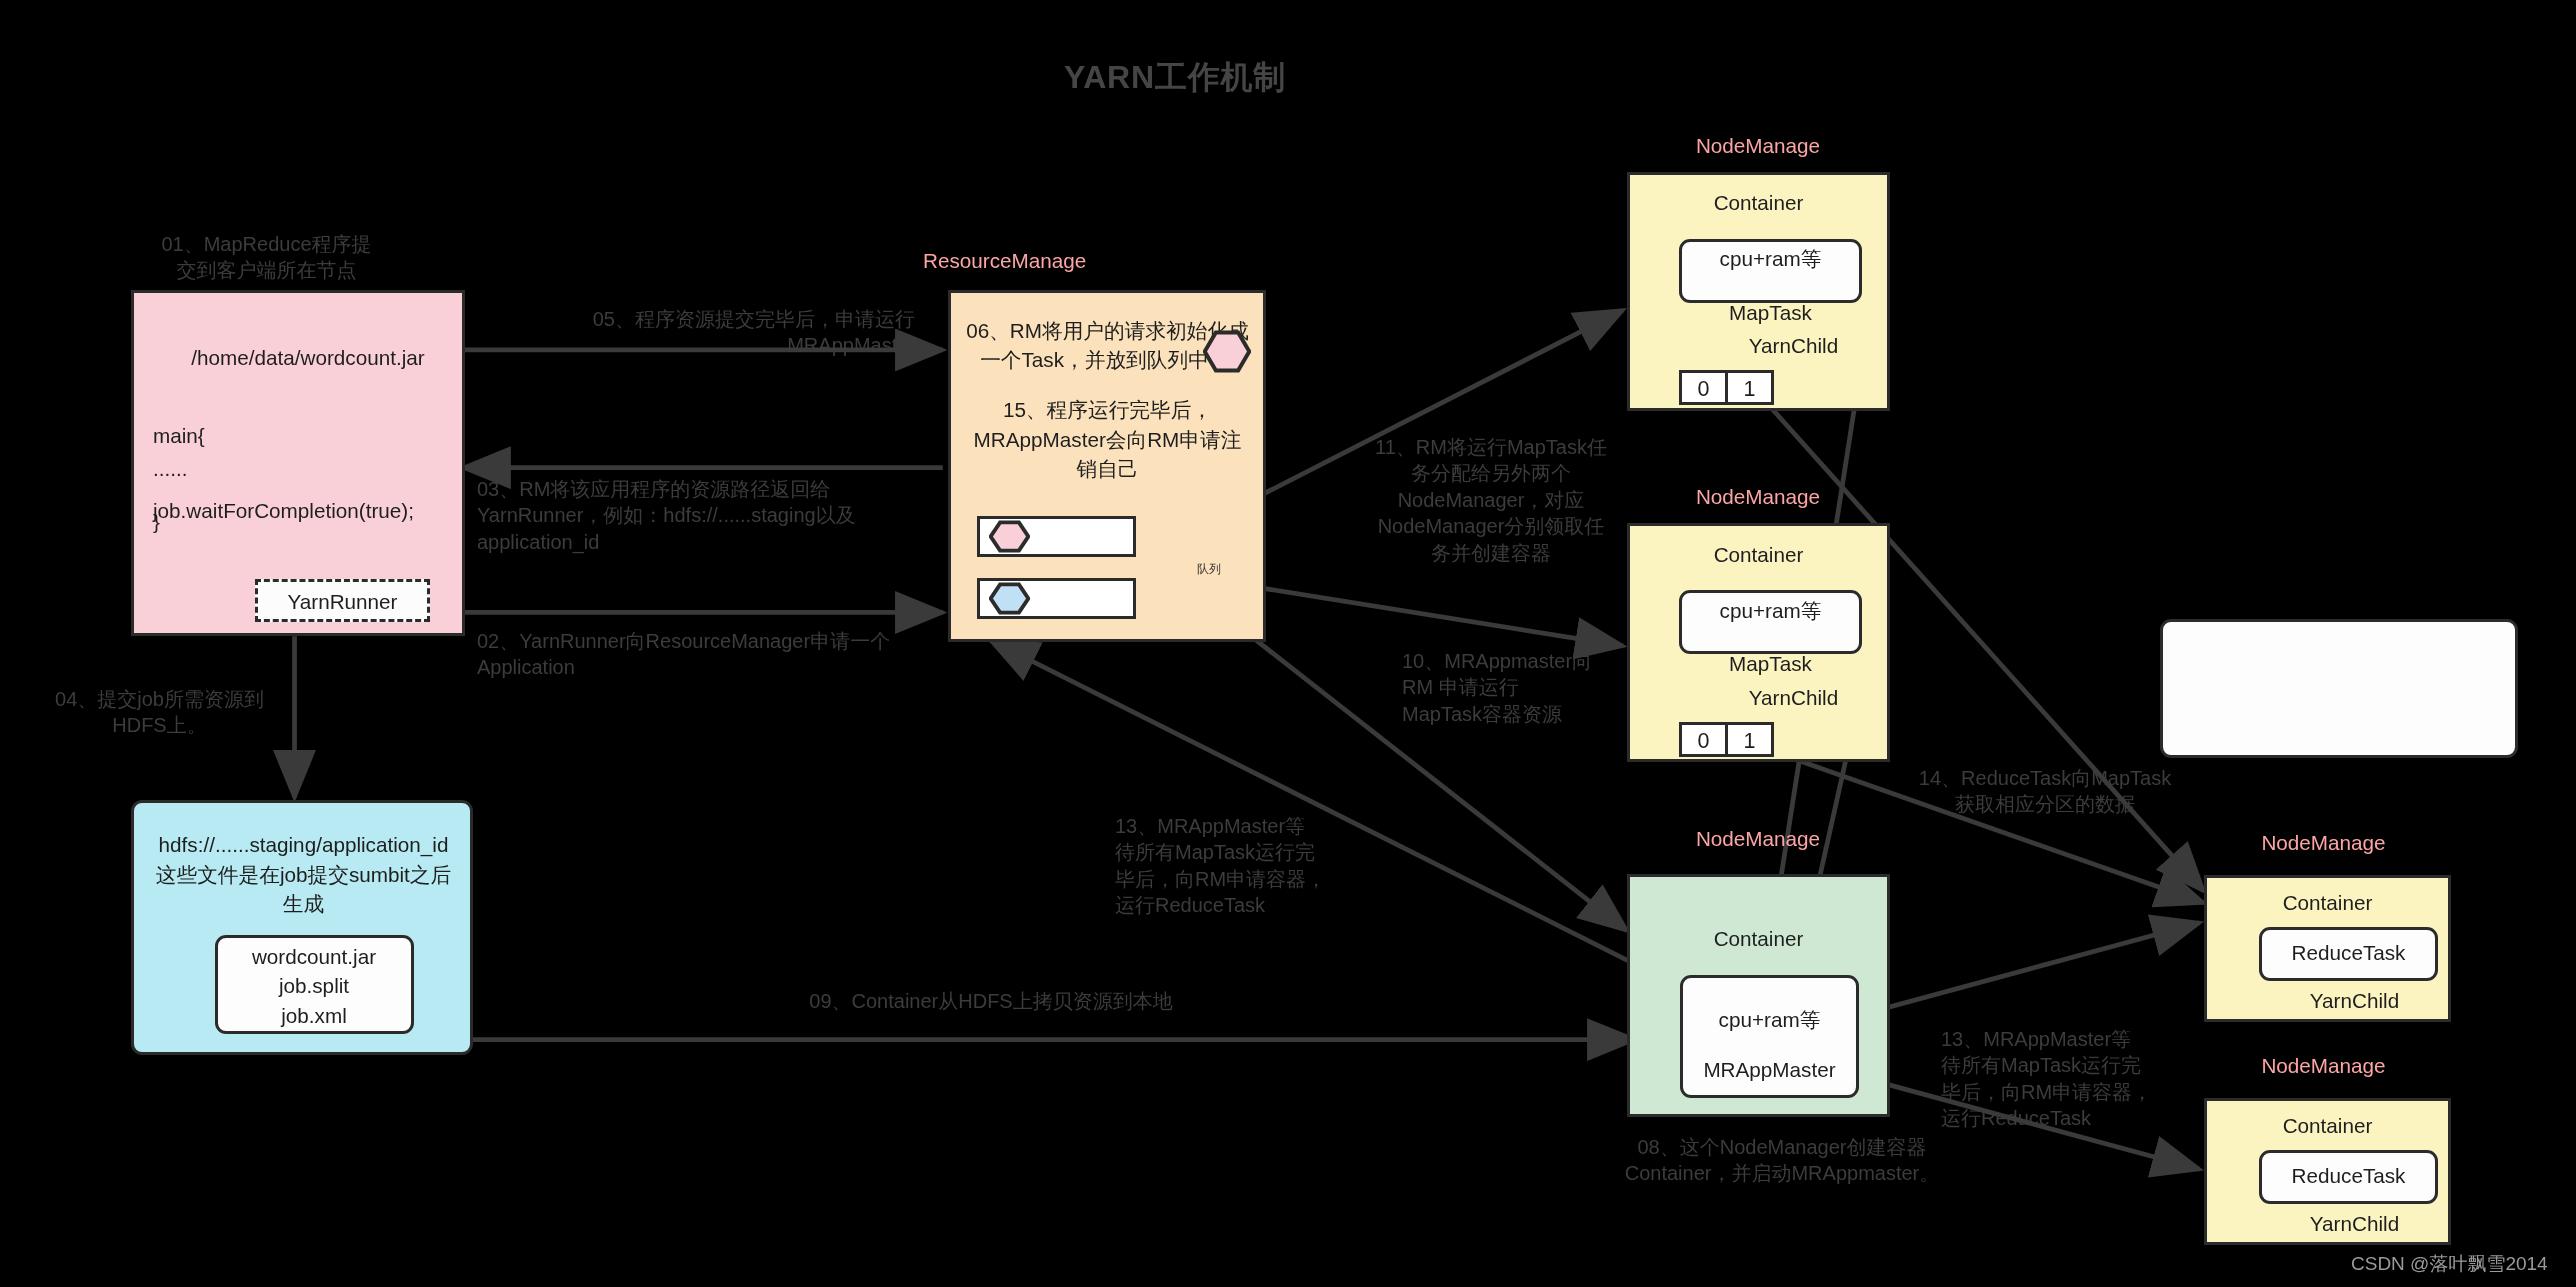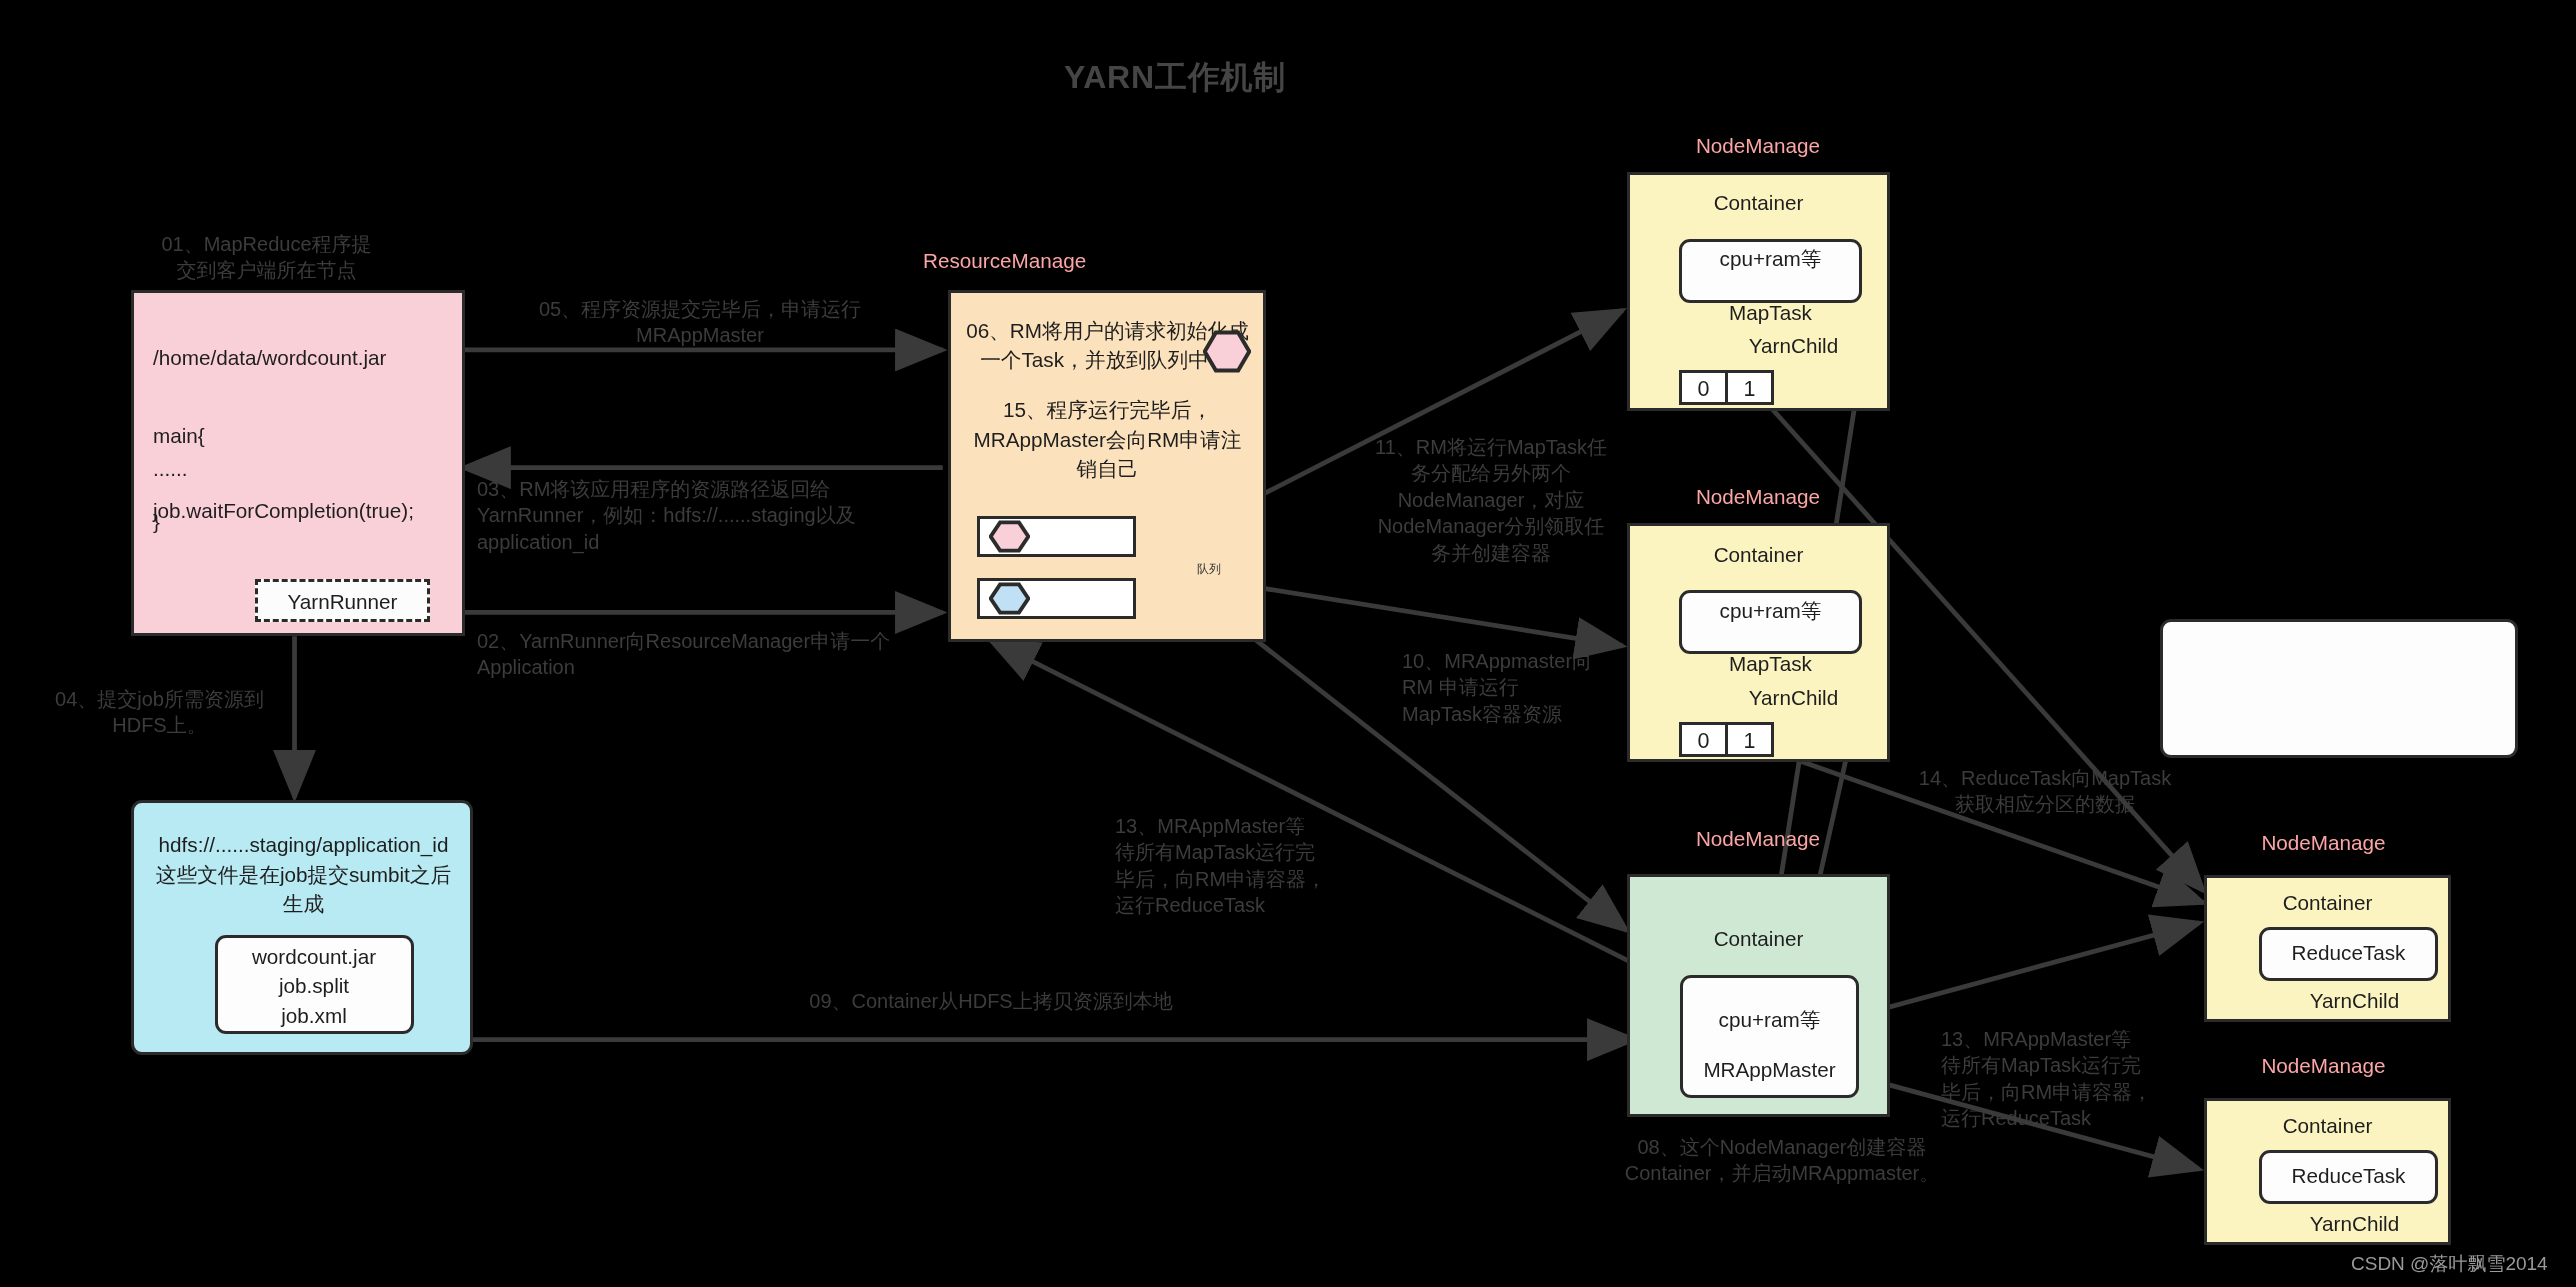--- a/index.html
+++ b/index.html
@@ -17,21 +17,21 @@
   .box{position:absolute;box-sizing:border-box;border:3.2px solid #2b2b2b;}
   .pink{background:#fad0d8;}
   .orange{background:#fbe2bc;}
   .cyan{background:#b7eaf2;}
   .yellowbox{background:#fbf4c0;}
   .greenbox{background:#cfe8d3;}
   .whitebox{background:#fdfdfd;}
   .rounded{border-radius:11px;}
   .dashed{border:3.2px dashed #2b2b2b;background:#fcfcfc;}
 
-  .btxt{position:absolute;color:#1e1e1e;font-size:20.7px;line-height:1.35;}
+  .btxt{position:absolute;color:#1e1e1e;font-size:20.7px;line-height:1.35;text-align:center;}
   .btxt.c{text-align:center;}
   .inner-label{position:absolute;color:#1e1e1e;font-size:20.7px;text-align:center;}
   .queue-row{position:absolute;box-sizing:border-box;border:3.2px solid #2b2b2b;background:#fff;}
   .cell{position:absolute;box-sizing:border-box;border:3.2px solid #2b2b2b;background:#fff;
         color:#1e1e1e;font-size:21.5px;text-align:center;line-height:1.0;}
   .footer{position:absolute;color:#9a9a9a;font-size:19px;}
   .qword{position:absolute;color:#333;font-size:12px;}
 </style>
 </head>
 <body>
@@ -103,21 +103,21 @@
   <div class="box cyan rounded" style="left:131px;top:800px;width:342px;height:255px;"></div>
   <div class="btxt c" style="left:137px;top:831px;width:333px;">hdfs://......staging/application_id</div>
   <div class="btxt c" style="left:137px;top:861px;width:333px;">这些文件是在job提交sumbit之后</div>
   <div class="btxt c" style="left:137px;top:890px;width:333px;">生成</div>
 
   <div class="box whitebox rounded" style="left:215px;top:935px;width:199px;height:99px;"></div>
   <div class="btxt c" style="left:216px;top:943px;width:196px;">wordcount.jar</div>
   <div class="btxt c" style="left:216px;top:972px;width:196px;">job.split</div>
   <div class="btxt c" style="left:216px;top:1002px;width:196px;">job.xml</div>
 
-  <div class="note c" style="left:485px;top:296px;width:430px;white-space:pre-line;">05、程序资源提交完毕后，申请运行
+  <div class="note c" style="left:485px;top:306px;width:430px;white-space:pre-line;text-align:right;">05、程序资源提交完毕后，申请运行
 MRAppMaster</div>
   <div class="note l" style="left:477px;top:476px;width:461px;white-space:pre-line;">03、RM将该应用程序的资源路径返回给
 YarnRunner，例如：hdfs://......staging以及
 application_id</div>
   <div class="note l" style="left:477px;top:628px;width:477px;white-space:pre-line;">02、YarnRunner向ResourceManager申请一个
 Application</div>
   <div class="note c" style="left:788px;top:988px;width:406px;white-space:pre-line;">09、Container从HDFS上拷贝资源到本地</div>
 
   <div class="nmlabel" style="left:923px;top:249px;width:207px;text-align:left;">ResourceManage</div>
 

